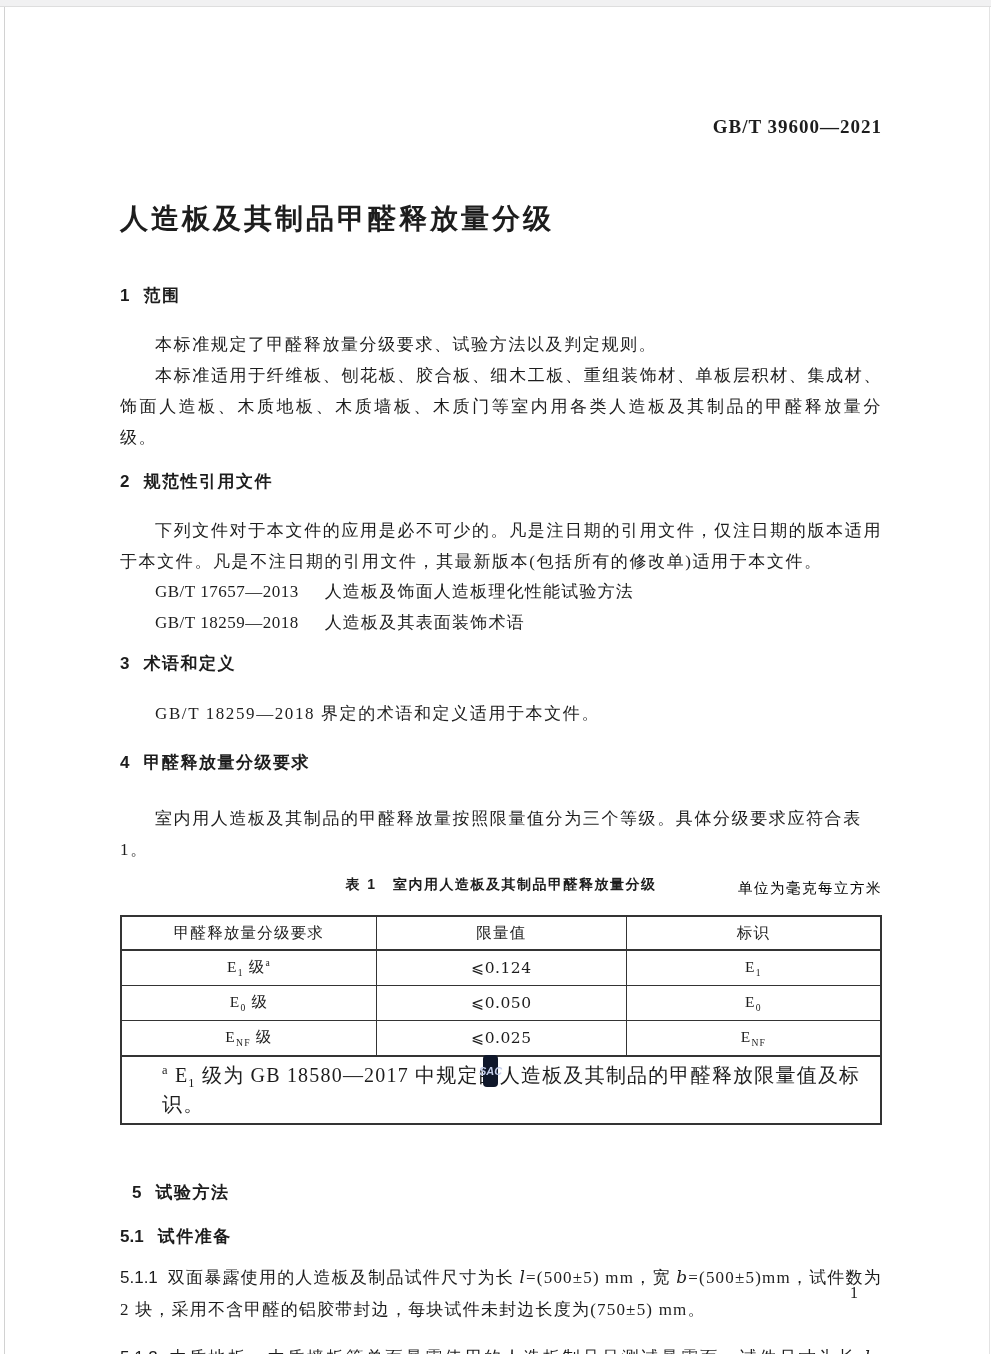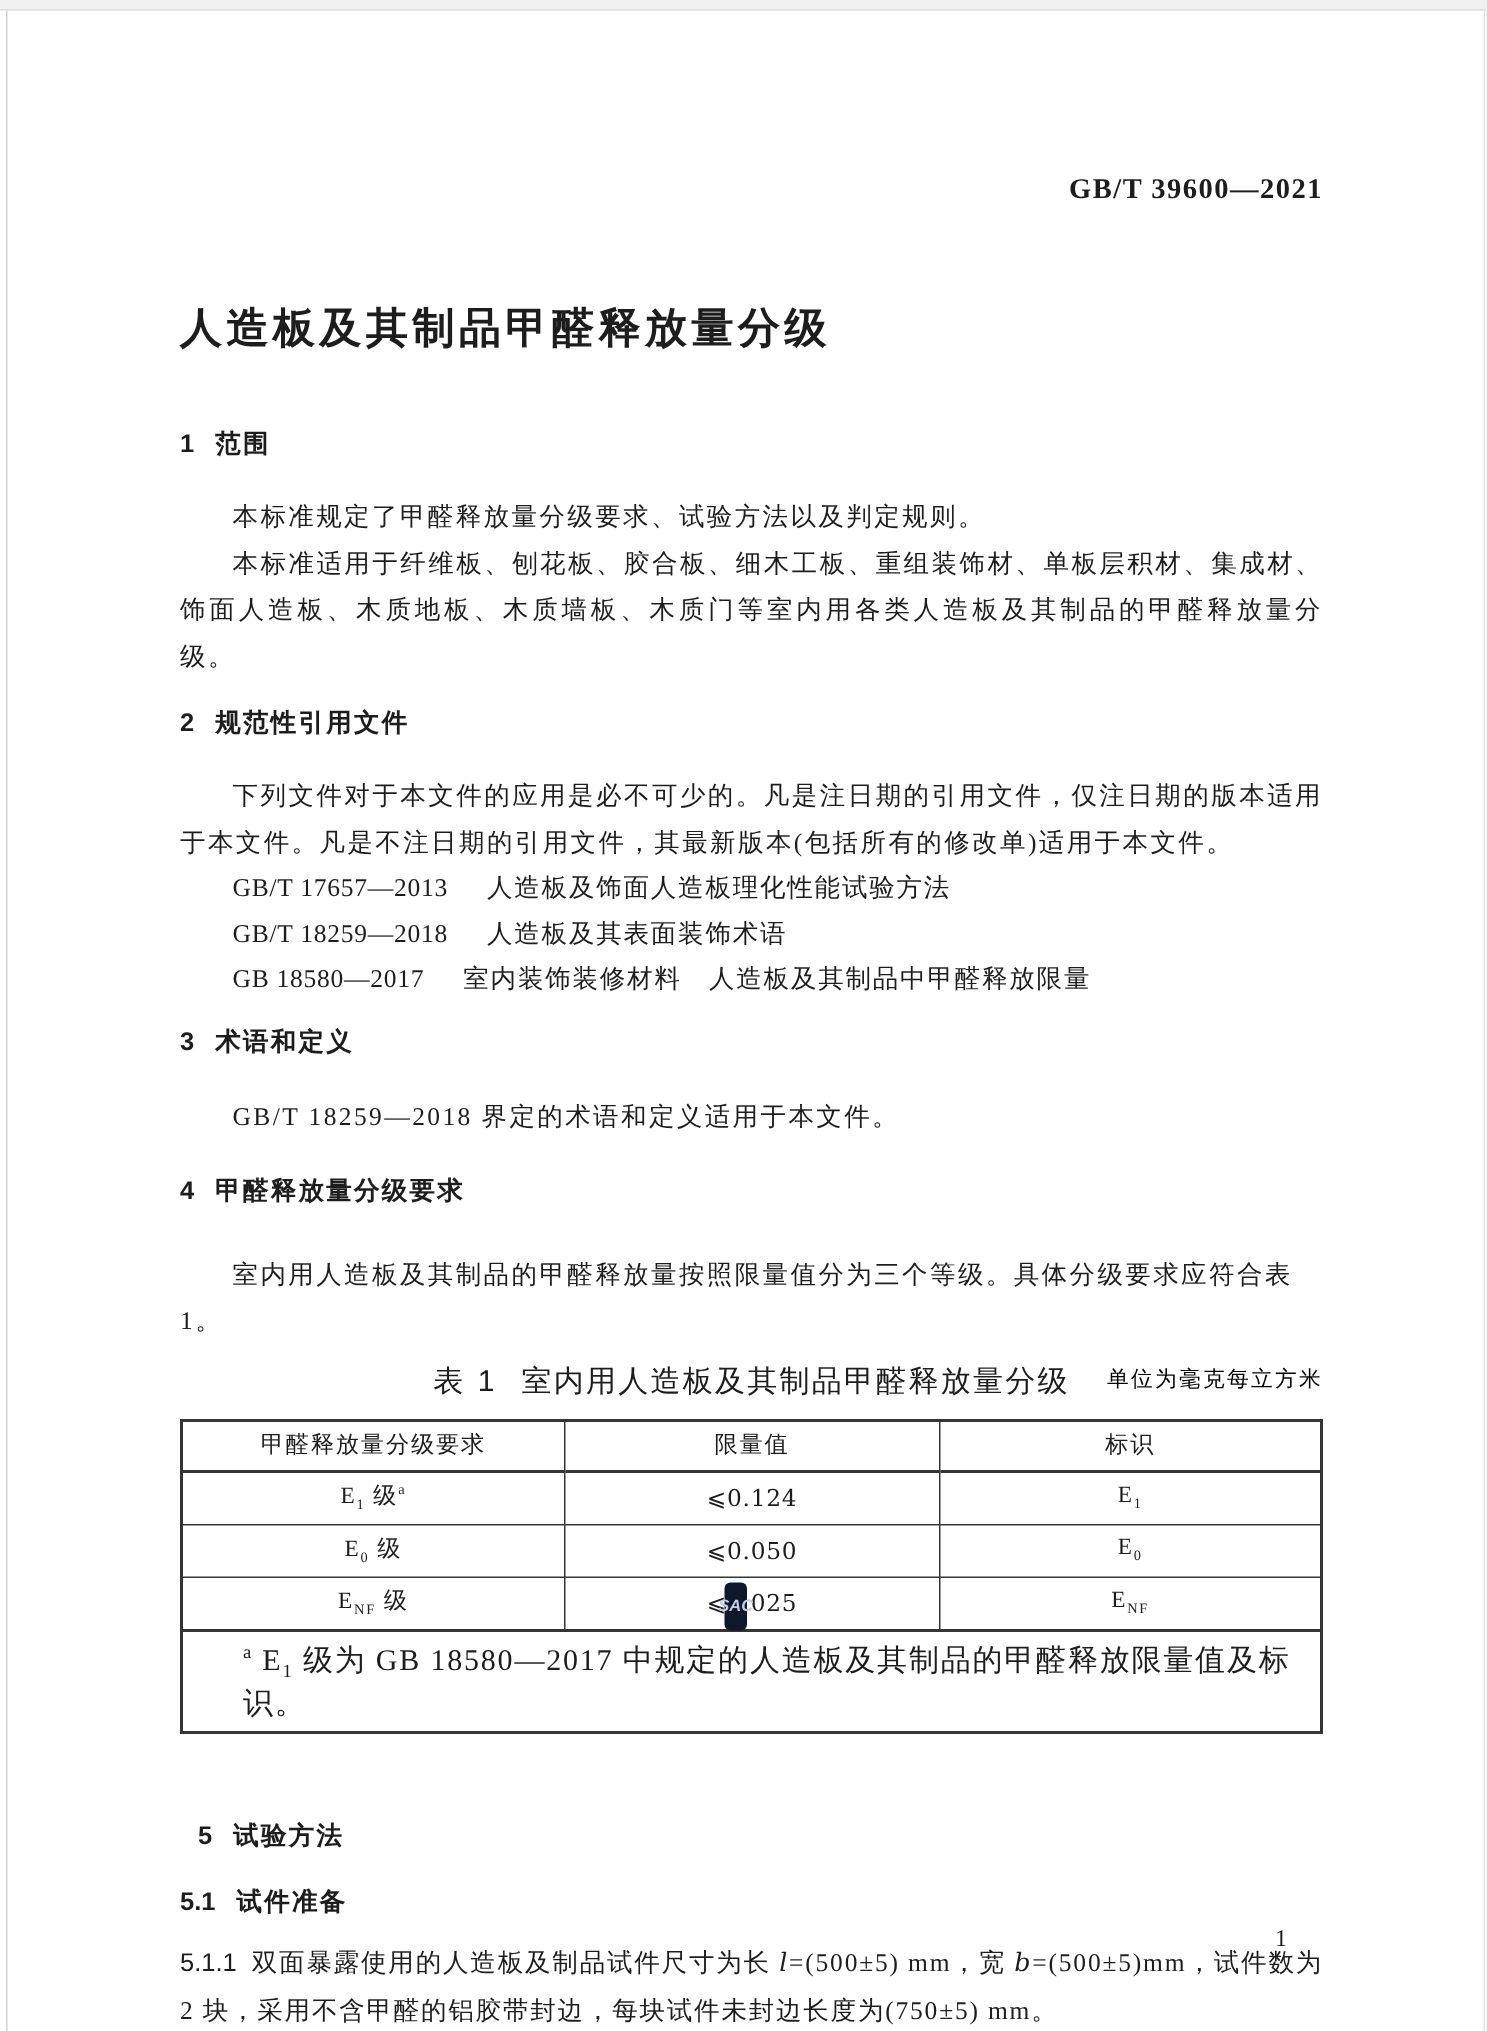--- a/index.html
+++ b/index.html
@@ -68,22 +68,22 @@
   .p-s4{margin-top:29px;}
 
   .caption-row{
     position:relative;
     margin-top:11px;
     height:24px;
   }
   .caption{
     text-align:center;
     font-family:"Liberation Sans","DejaVu Sans",sans-serif;
-    font-weight:normal;
-    font-size:20px;
+    font-weight:bold;
+    font-size:14px;
     letter-spacing:1.5px;
   }
   .caption .cap-num{margin-right:16px;letter-spacing:2px;}
   .unit-note{
     position:absolute;right:0;top:3px;
     font-size:14.5px;letter-spacing:1.5px;color:#000000;
   }
 
   table.grade{
     margin-top:15px;
@@ -167,23 +167,20 @@
     <div class="sec-h h2">
       <span class="num">2</span><span>规范性引用文件</span>
     </div>
     <p class="para justify p-s2">下列文件对于本文件的应用是必不可少的。凡是注日期的引用文件，仅注日期的版本适用于本文件。凡是不注日期的引用文件，其最新版本(包括所有的修改单)适用于本文件。</p>
     <p class="ref-line">
       <span class="ref-code">GB/T 17657—2013</span><span class="ref-title">人造板及饰面人造板理化性能试验方法</span>
     </p>
     <p class="ref-line">
       <span class="ref-code">GB/T 18259—2018</span><span class="ref-title">人造板及其表面装饰术语</span>
     </p>
-    <p class="ref-line">
-      <span class="ref-code">GB 18580—2017</span><span class="ref-title">室内装饰装修材料　人造板及其制品中甲醛释放限量</span>
-    </p>
 
     <div class="sec-h h3">
       <span class="num">3</span><span>术语和定义</span>
     </div>
     <p class="para p-s3">GB/T 18259—2018 界定的术语和定义适用于本文件。</p>
 
     <div class="sec-h h4">
       <span class="num">4</span><span>甲醛释放量分级要求</span>
     </div>
     <p class="para p-s4">室内用人造板及其制品的甲醛释放量按照限量值分为三个等级。具体分级要求应符合表 1。</p>

